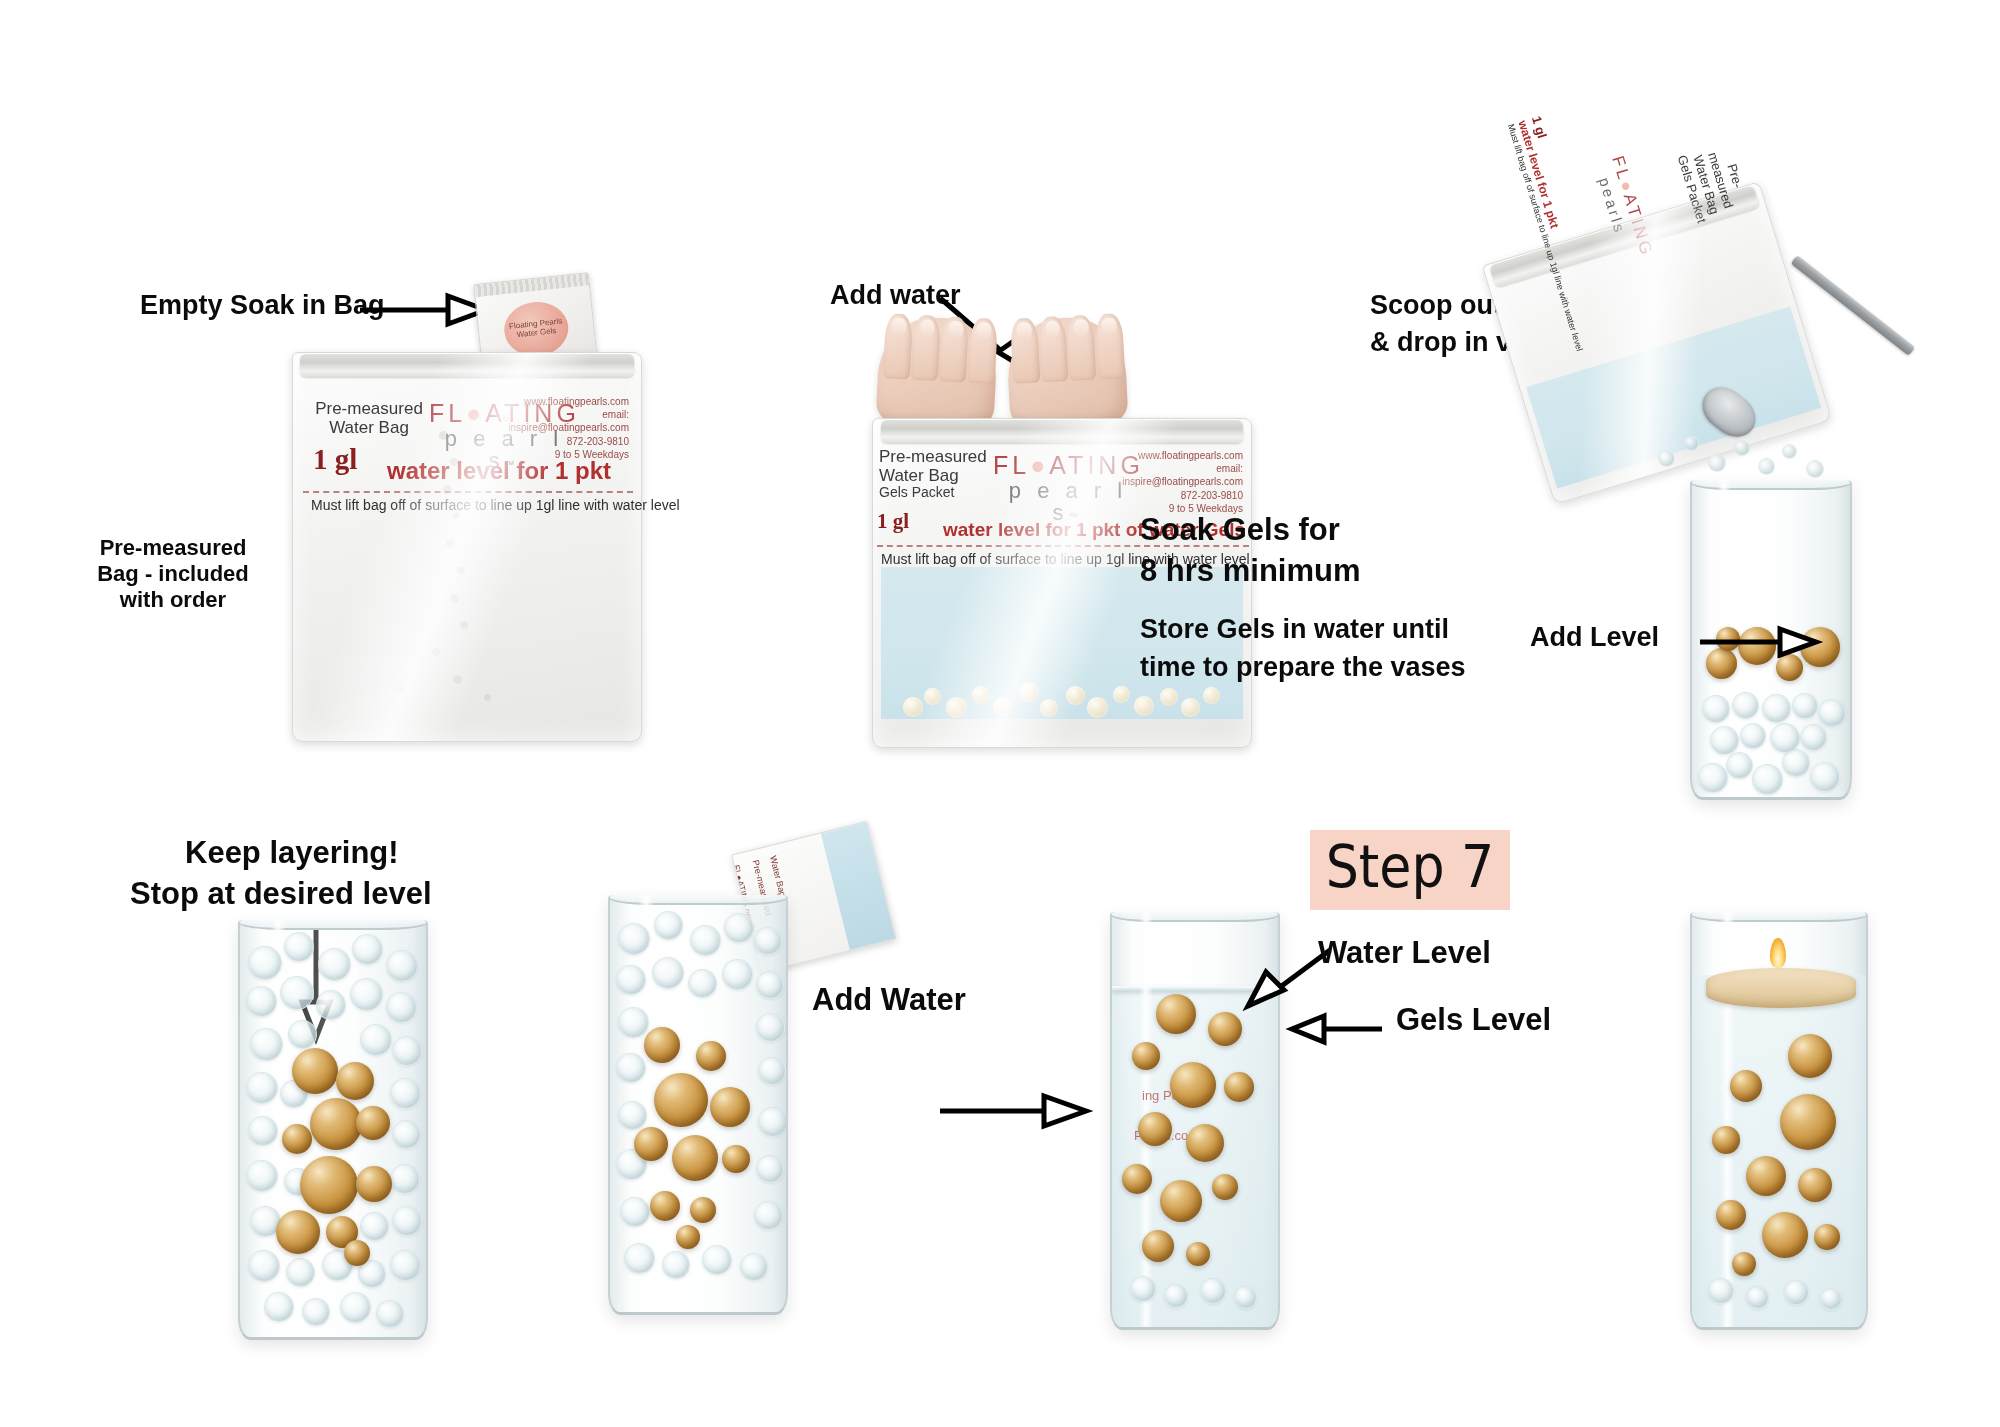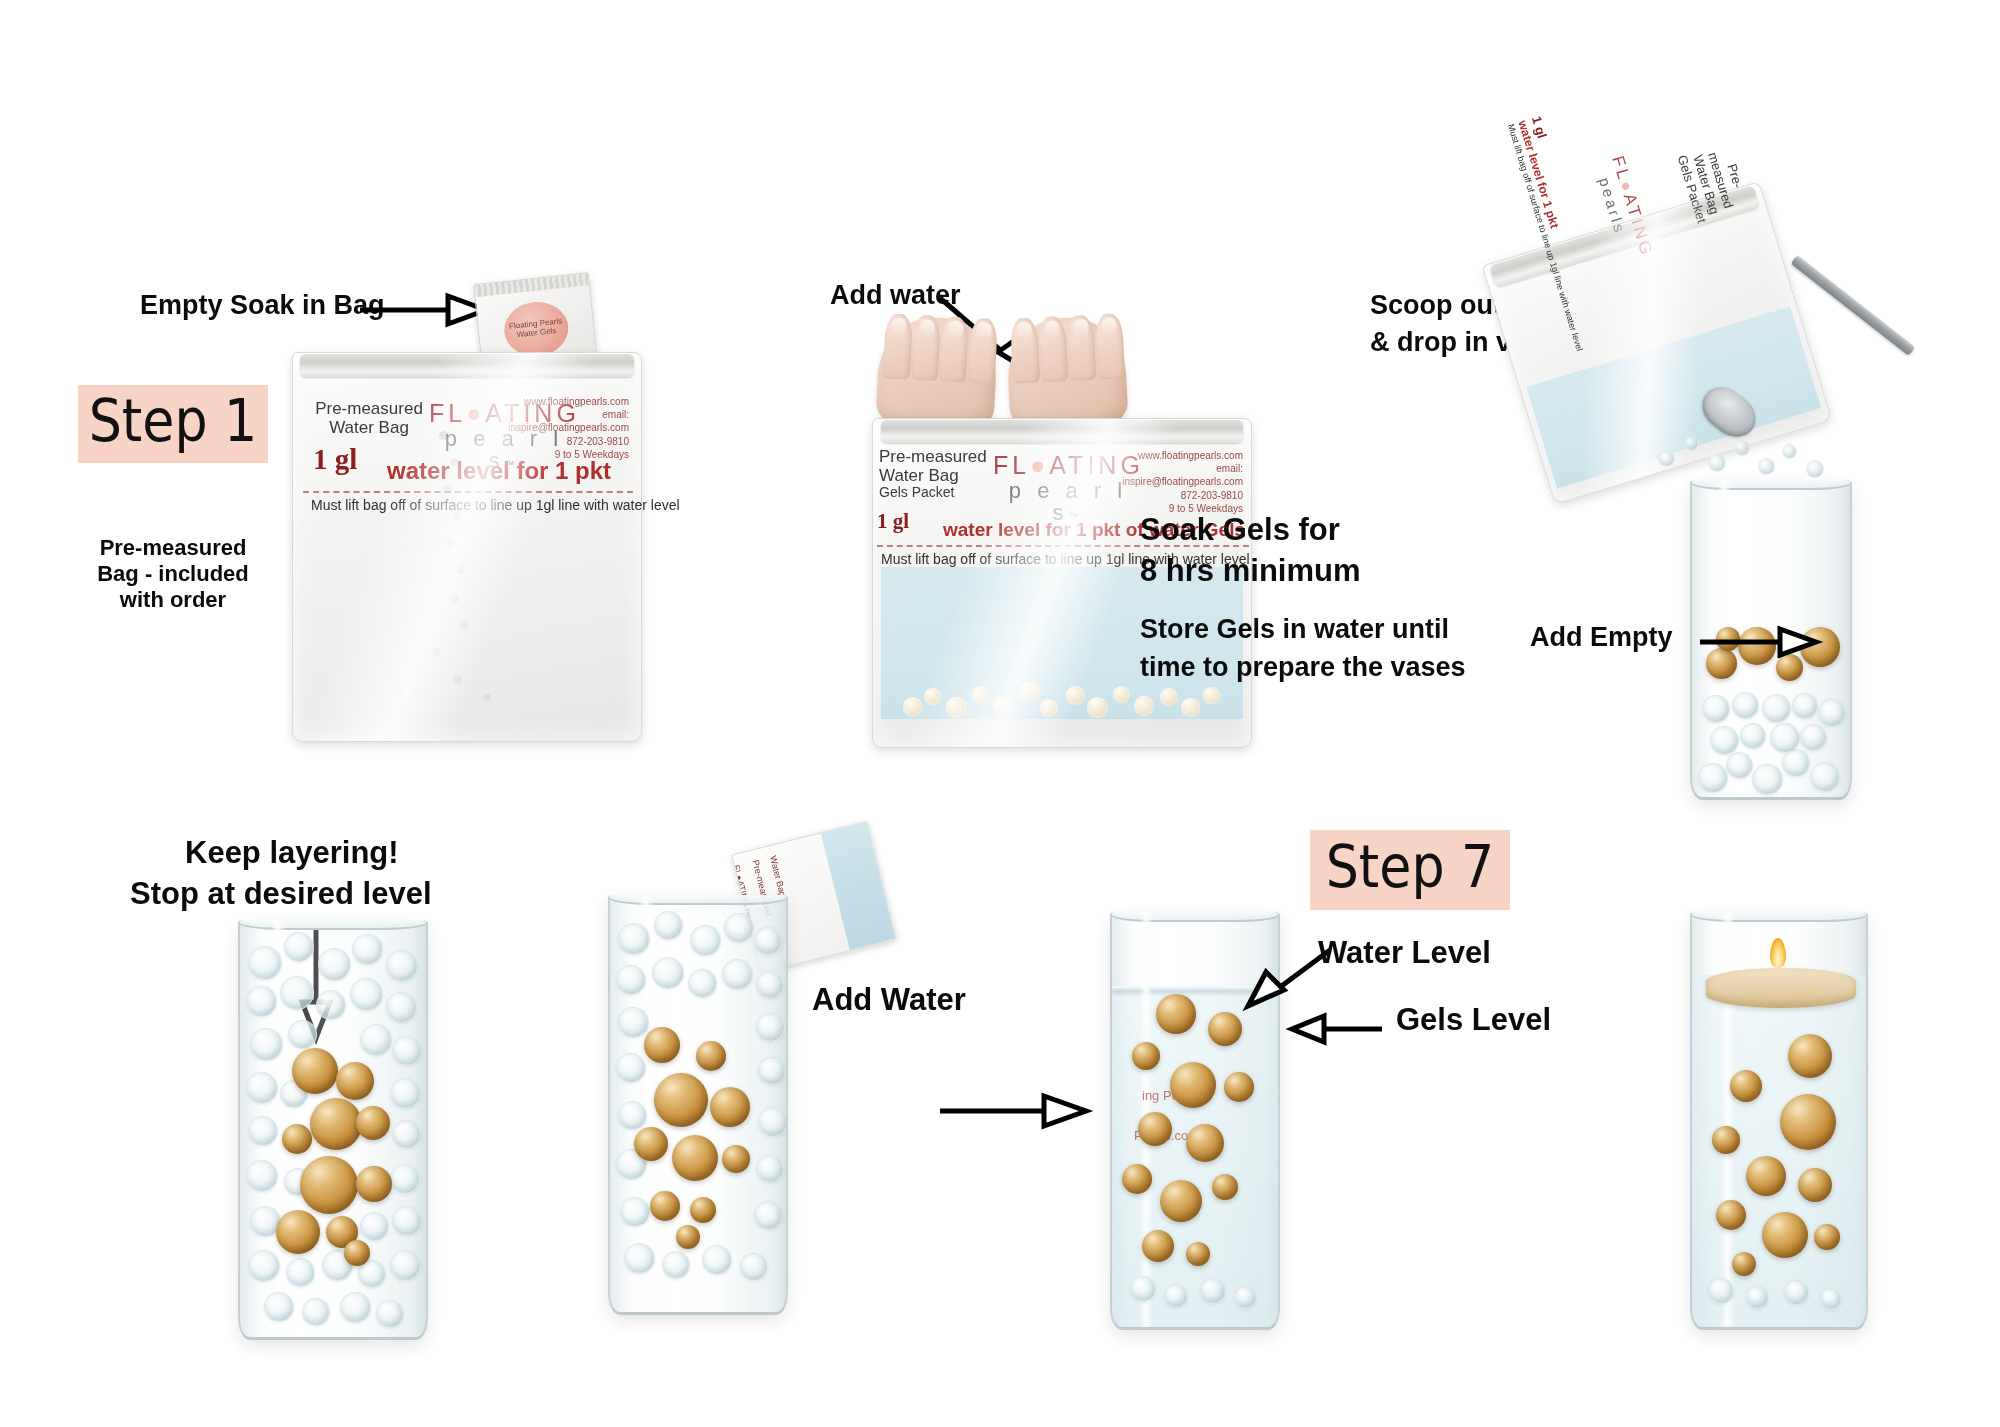--- a/index.html
+++ b/index.html
@@ -285,21 +285,20 @@
 <div class="stage">
 
 
   <div class="abs callout med" style="left:140px; top:290px;">Empty Soak in Bag</div>
 
   <svg class="abs arrow-svg" style="left:360px; top:293px;" width="130" height="34">
     <line x1="0" y1="17" x2="88" y2="17" stroke-width="5"></line>
     <polygon points="88,3 126,17 88,31"></polygon>
   </svg>
 
-  <div class="abs step-chip" style="left:78px; top:385px; width:190px; height:78px;">Step 1</div>
 
   <div class="abs callout small wrapc" style="left:78px; top:535px; width:190px; text-align:center;">
     <div>Pre-measured</div>
     <div>Bag - included</div>
     <div>with order</div>
   </div>
 
   <div class="packet" style="left:478px; top:278px; width:116px; height:98px; transform:rotate(-6deg);">
     <div class="packet-seal"></div>
     <div class="packet-dot">
@@ -512,21 +511,21 @@
 
     <div class="abs" style="left:0; right:0; bottom:112px; height:70px;">
       <div class="pearl gold" style="left:14px; bottom:6px;  width:31px; height:31px;"></div>
       <div class="pearl gold" style="left:46px; bottom:20px; width:38px; height:38px;"></div>
       <div class="pearl gold" style="left:84px; bottom:4px;  width:27px; height:27px;"></div>
       <div class="pearl gold" style="left:108px;bottom:18px; width:40px; height:40px;"></div>
       <div class="pearl gold" style="left:24px; bottom:34px; width:24px; height:24px;"></div>
     </div>
   </div>
 
-  <div class="abs callout med" style="left:1530px; top:622px;">Add Empty</div>
+  <div class="abs callout med" style="left:1530px; top:622px;">Add Level</div>
   <svg class="abs arrow-svg" style="left:1700px; top:626px;" width="120" height="32">
     <line x1="0" y1="16" x2="80" y2="16" stroke-width="5"></line>
     <polygon points="80,3 116,16 80,29"></polygon>
   </svg>
 
   <div class="abs callout big" style="left:185px; top:835px;">Keep layering!</div>
   <div class="abs callout big" style="left:130px; top:876px;">Stop at desired level</div>
 
   <svg class="abs arrow-svg" style="left:296px; top:930px;" width="40" height="112">
     <line x1="20" y1="0" x2="20" y2="74" stroke-width="5"></line>

